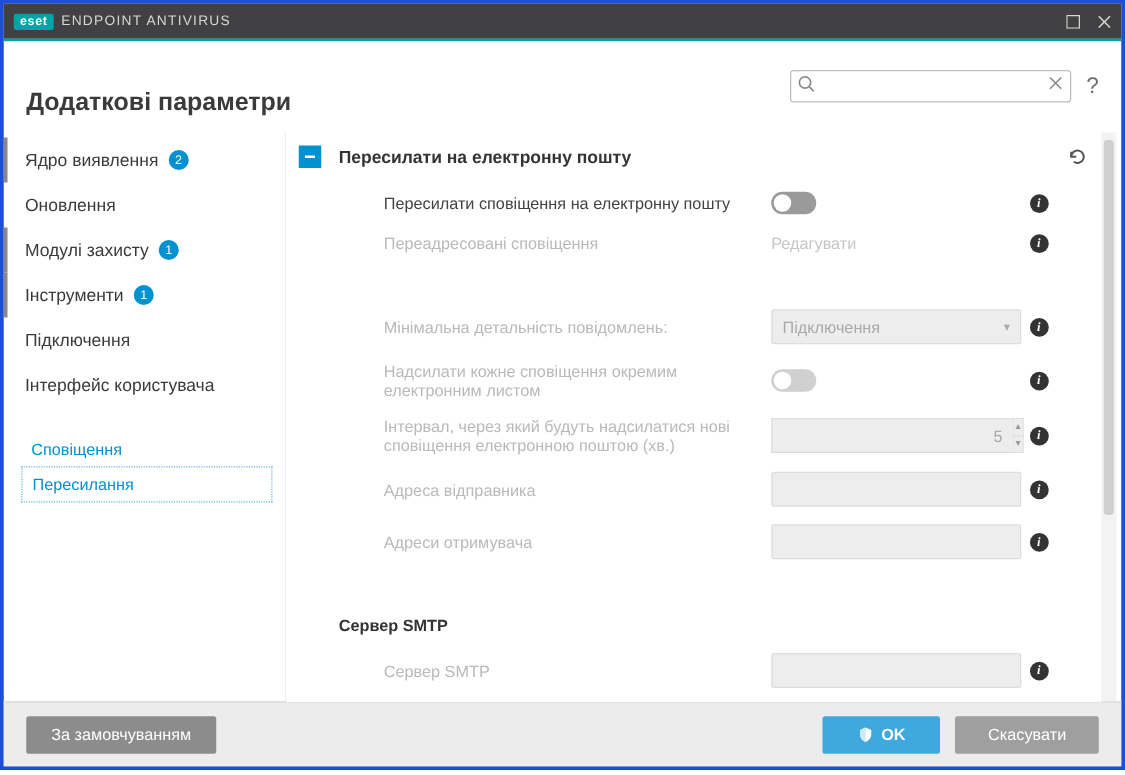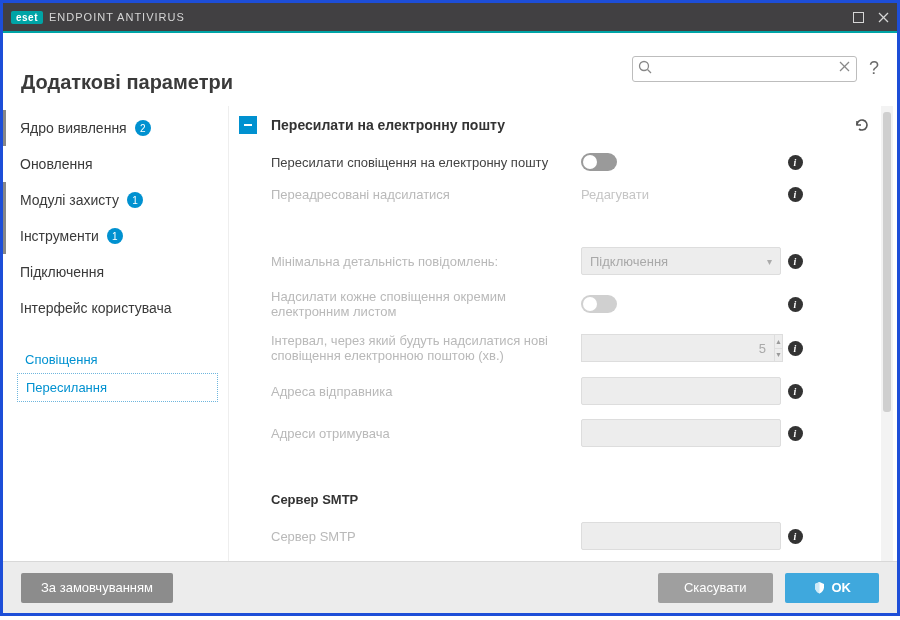--- a/index.html
+++ b/index.html
@@ -43,21 +43,21 @@
   .content { flex: 1; background: #fff; border-left: 1px solid #eee; padding: 0 4px 0 10px; overflow-y: auto; }
   .scrollbar-fake { width: 12px; background: #f3f3f3; position: relative; }
   .scrollbar-thumb { position: absolute; left: 2px; top: 6px; width: 8px; height: 300px; background: #cfcfcf; border-radius: 3px; }
 
   .section-header { display: flex; align-items: center; padding: 10px 6px 12px 0; }
   .collapse-btn { width: 18px; height: 18px; background: #0091d0; color: #fff; display: flex; align-items: center; justify-content: center; font-weight: bold; margin-right: 14px; cursor: pointer; }
   .section-title { font-weight: 600; font-size: 14px; color: #333; flex: 1; }
   .undo-icon { color: #555; cursor: pointer; }
 
   .row { display: flex; align-items: center; padding: 7px 6px 7px 32px; min-height: 32px; }
-  .row-label { width: 310px; color: #424242; font-size: 13px; padding-right: 10px; }
+  .row-label { width: 310px; color: #424242; font-size: 13px; padding-right: 10px; margin-left: 36px; }
   .row.disabled .row-label { color: #b9b9b9; }
   .row.disabled .row-value { color: #b9b9b9; }
   .row-control { width: 200px; display: flex; align-items: center; }
   .row-info { width: 28px; display: flex; justify-content: center; }
   .info-icon { width: 15px; height: 15px; border-radius: 50%; background: #333; color: #fff; font-size: 10px; font-weight: bold; display: flex; align-items: center; justify-content: center; font-style: italic; font-family: Georgia, serif; }
 
   .toggle { width: 36px; height: 18px; border-radius: 9px; background: #9a9a9a; position: relative; cursor: pointer; }
   .toggle.disabled { background: #d0d0d0; cursor: default; }
   .toggle .knob { width: 14px; height: 14px; background: #fff; border-radius: 50%; position: absolute; top: 2px; left: 2px; }
 
@@ -195,21 +195,21 @@
           <div class="toggle">
                 <div class="knob"></div>
               </div>
         </div>
         <div class="row-info">
               <div class="info-icon">i</div>
             </div>
       </div>
 
       <div class="row disabled">
-        <div class="row-label">Переадресовані надсилатися</div>
+        <div class="row-label">Переадресовані сповіщення</div>
         <div class="row-control">
           <span class="text-link row-value">Редагувати</span>
         </div>
         <div class="row-info">
               <div class="info-icon">i</div>
             </div>
       </div>
 
       <div class="spacer-row"></div>
 
@@ -303,27 +303,27 @@
     </div>
     </div>
 
   </div>
 
   <div class="footer">
     <button class="btn btn-default">
       <span>За замовчуванням</span>
     </button>
     <div class="footer-spacer"></div>
-    <button class="btn btn-secondary">
-      <span>Скасувати</span>
-    </button>
     <button class="btn btn-primary">
       <span>
         <svg width="13" height="13" viewBox="0 0 13 13">
             <path d="M6.5 1 L11 3 V6.5 C11 9 9 11.5 6.5 12.5 C4 11.5 2 9 2 6.5 V3 Z" fill="#fff"></path>
             <path d="M6.5 1 L6.5 12.5 C4 11.5 2 9 2 6.5 V3 Z" fill="#cde9f7"></path>
           </svg>
       </span>
       <span>OK</span>
     </button>
+    <button class="btn btn-secondary">
+      <span>Скасувати</span>
+    </button>
   </div>
 
 </div>
 
 </body></html>

